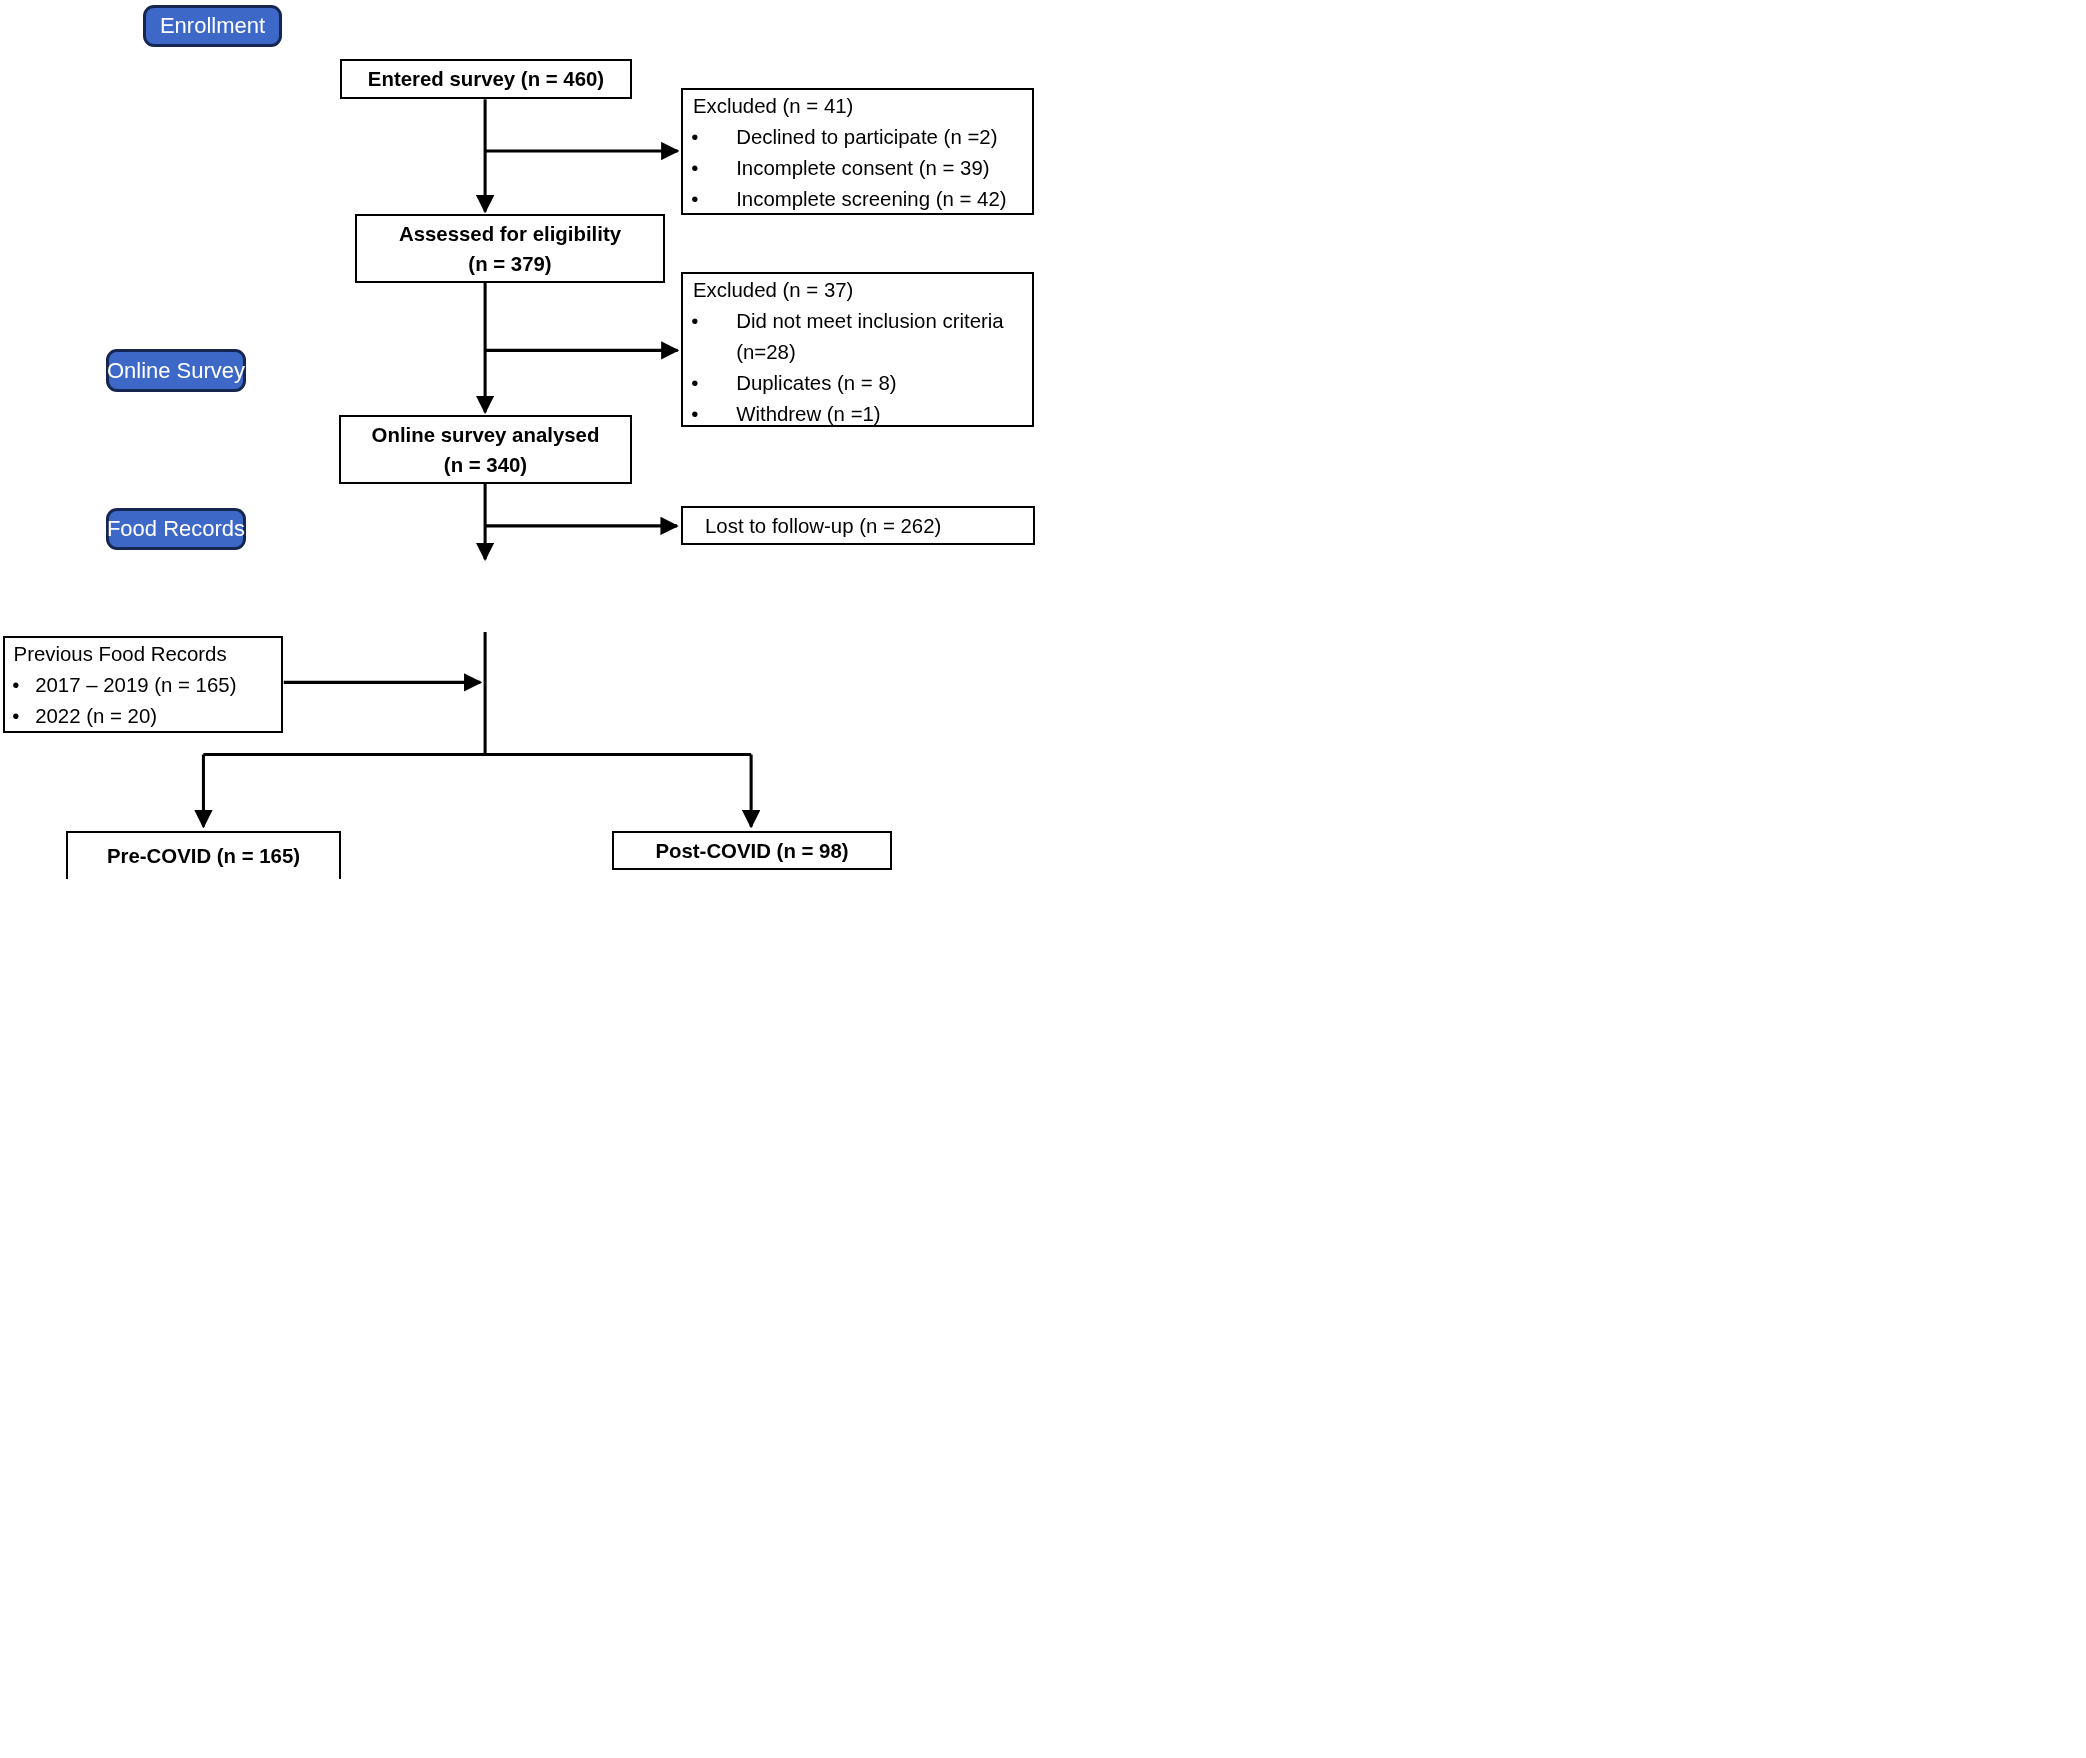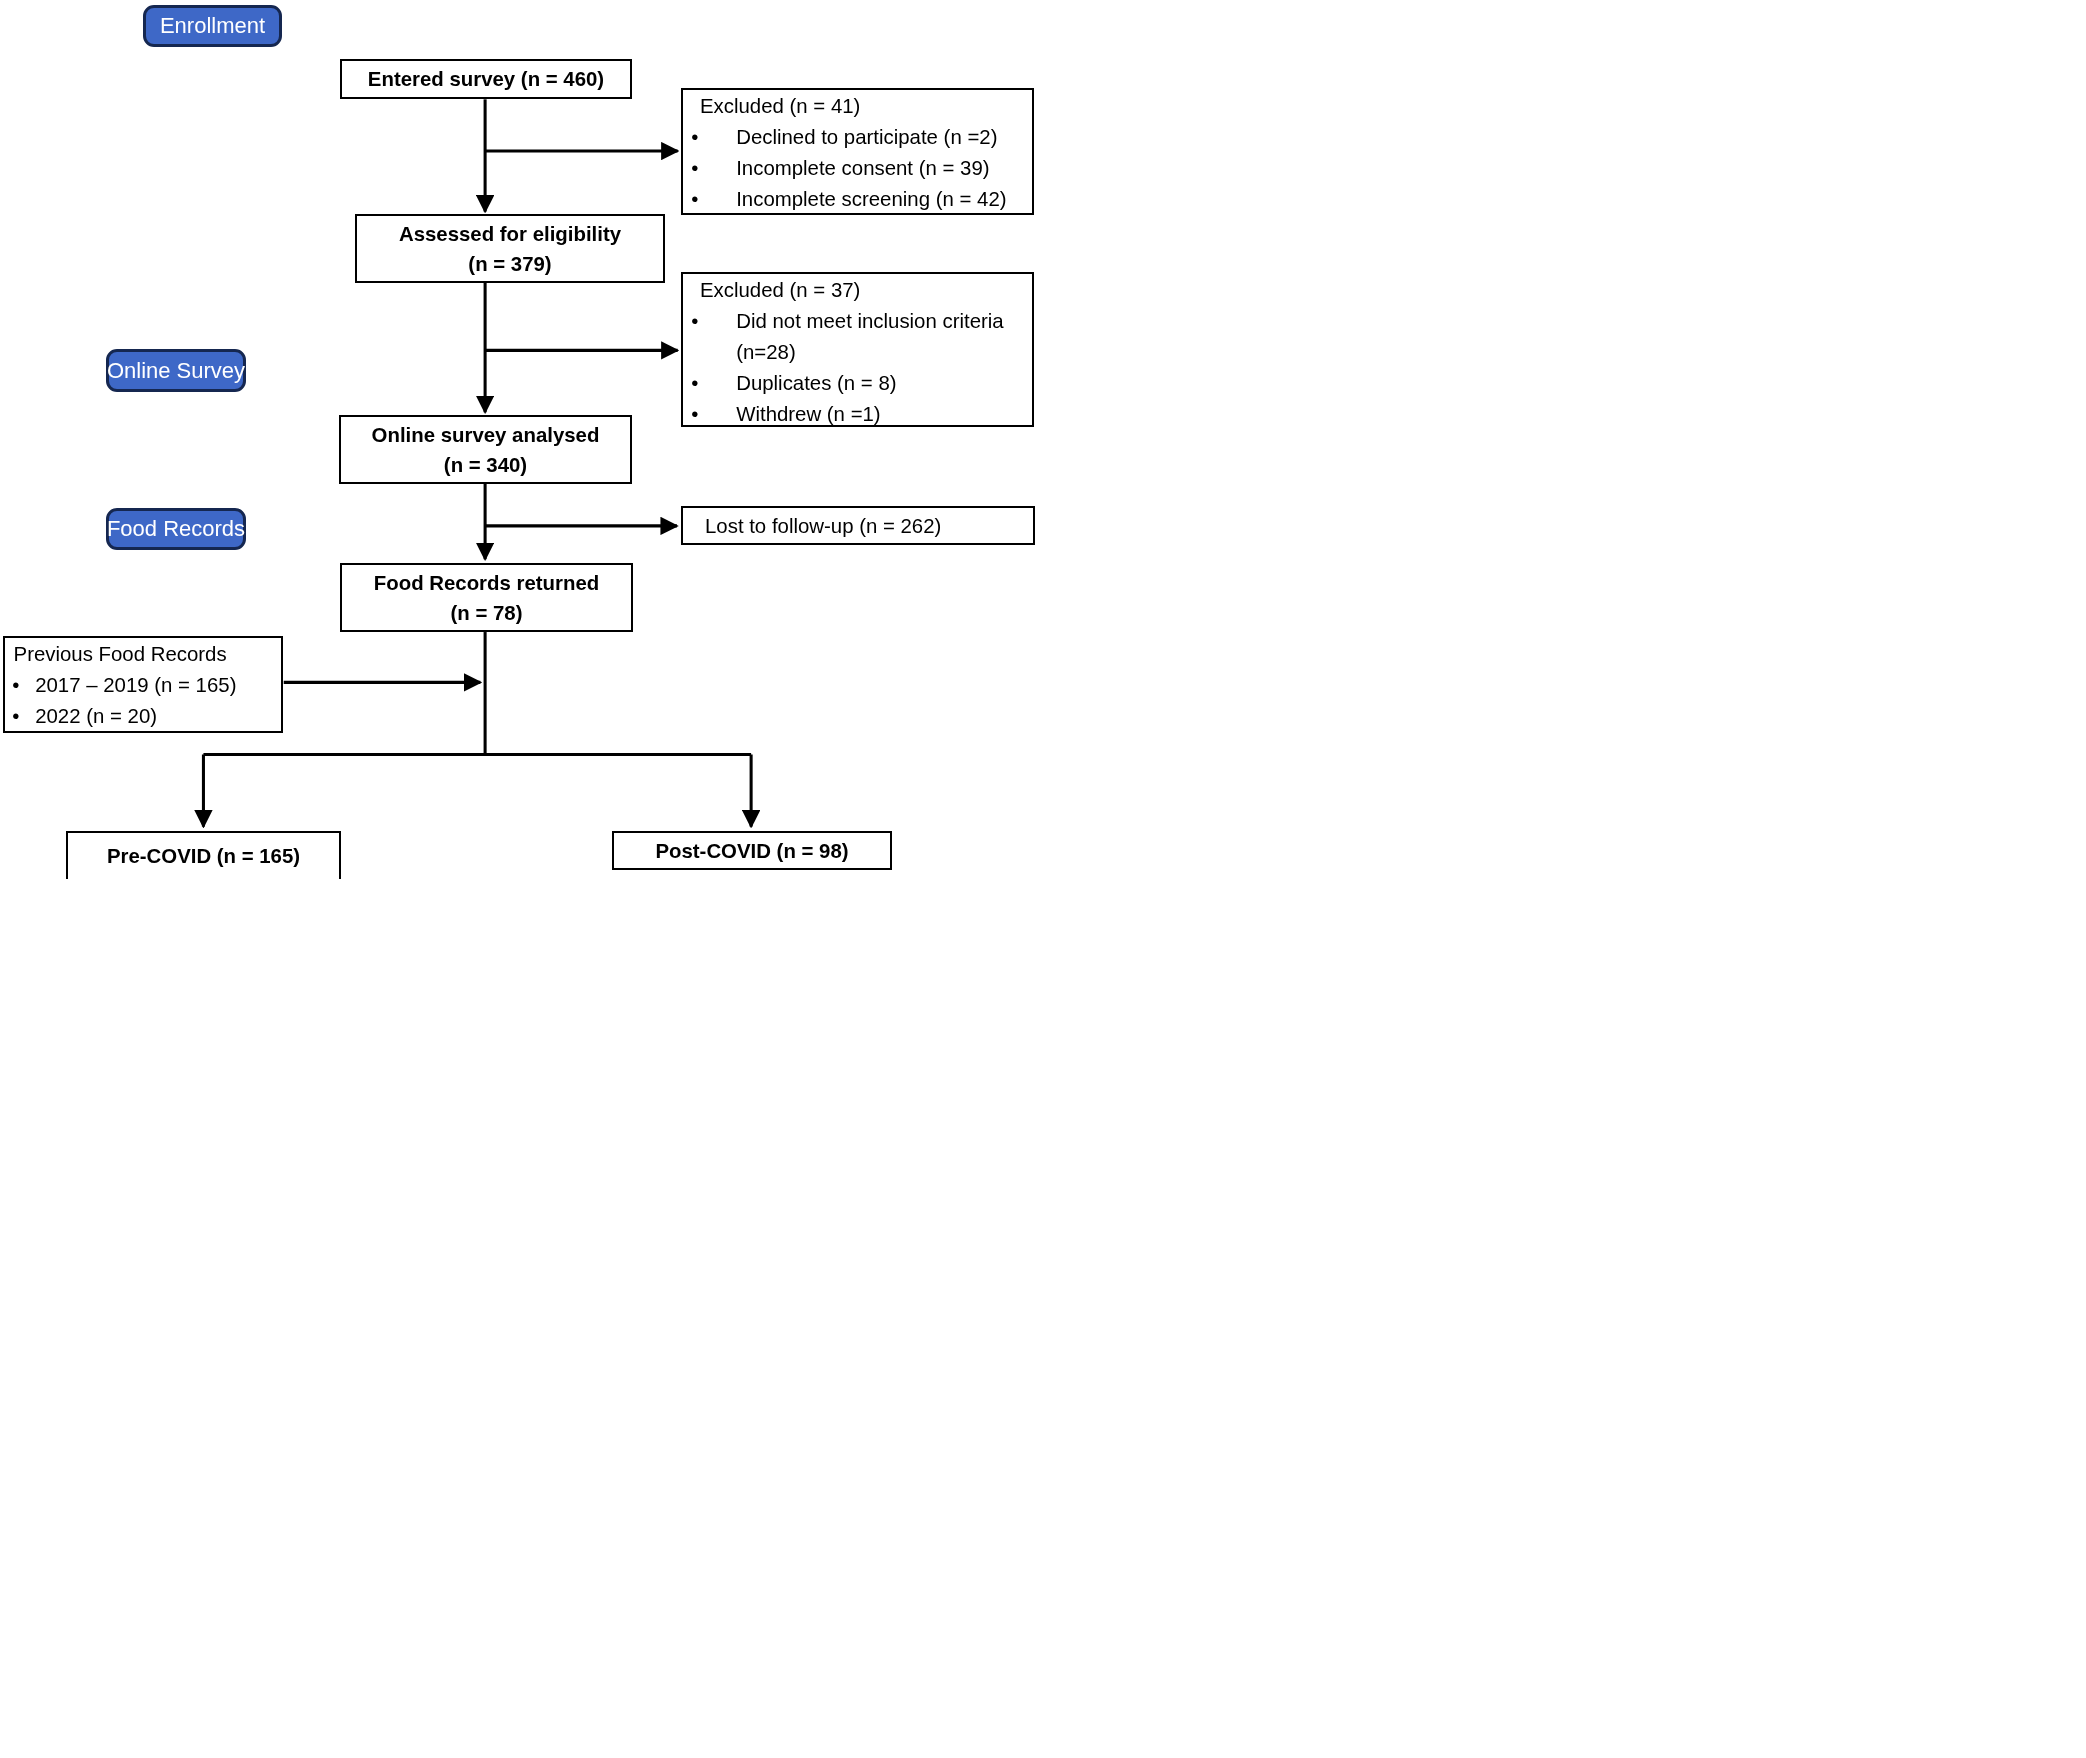--- a/index.html
+++ b/index.html
@@ -50,21 +50,21 @@
     text-align: center;
     font-weight: bold;
   }
   .box.leftpad {
     display: flex;
     align-items: center;
     padding-left: 22px;
   }
   .box .heading {
     display: block;
-    padding-left: 17px;
+    padding-left: 10px;
     line-height: 31px;
   }
   .box.bullets {
     padding-top: 1.4px;
     line-height: 31px;
   }
   .box ul {
     list-style: none;
     margin: 0;
     padding: 0;
@@ -149,24 +149,20 @@
 
   <div class="box center" style="left:339px; top:415px; width:293px; height:69px;">
     <span>Online survey analysed</span>
     <span>(n = 340)</span>
   </div>
 
   <div class="box leftpad" style="left:681px; top:506px; width:354px; height:39px;">
     <span>Lost to follow-up (n = 262)</span>
   </div>
 
-  <div class="box center" style="left:340px; top:563px; width:293px; height:69px;">
-    <span>Food Records returned</span>
-    <span>(n = 78)</span>
-  </div>
 
   <div class="box bullets prev" style="left:3.4px; top:636px; width:280px; height:97px;">
     <span class="heading">Previous Food Records</span>
     <ul>
       <li>
           <span>2017 – 2019 (n = 165)</span>
         </li>
       <li>
           <span>2022 (n = 20)</span>
         </li>

